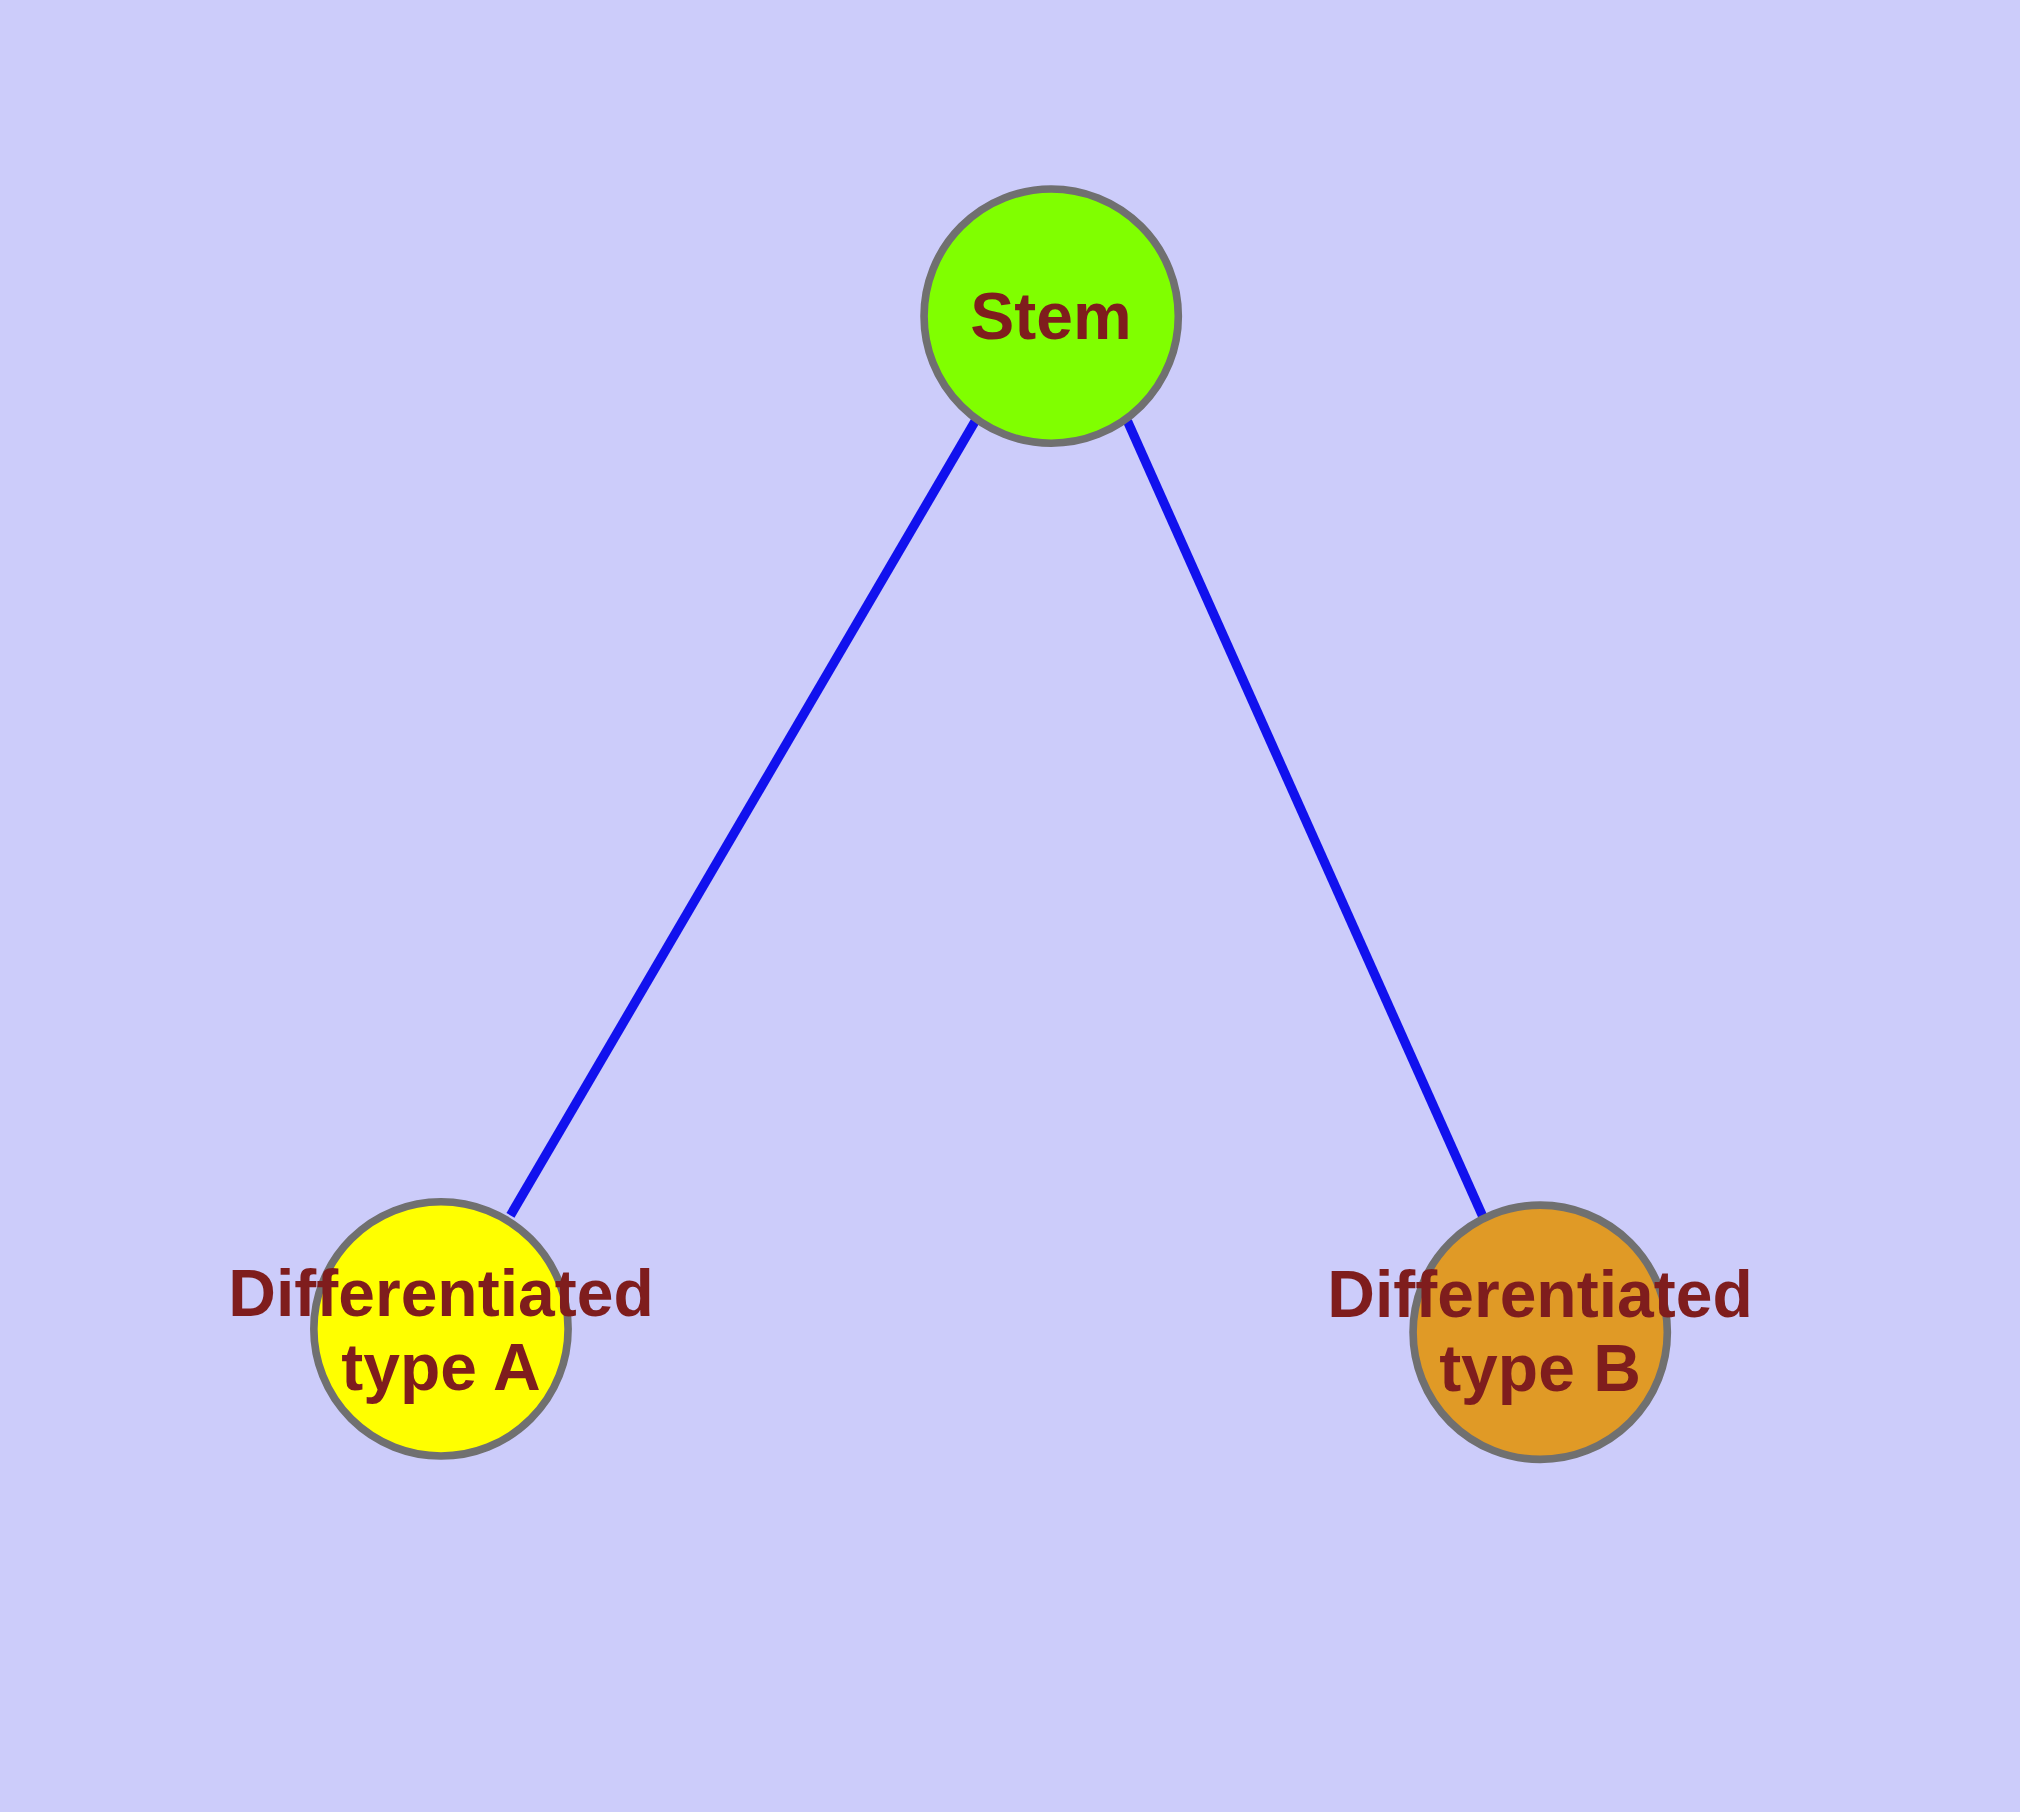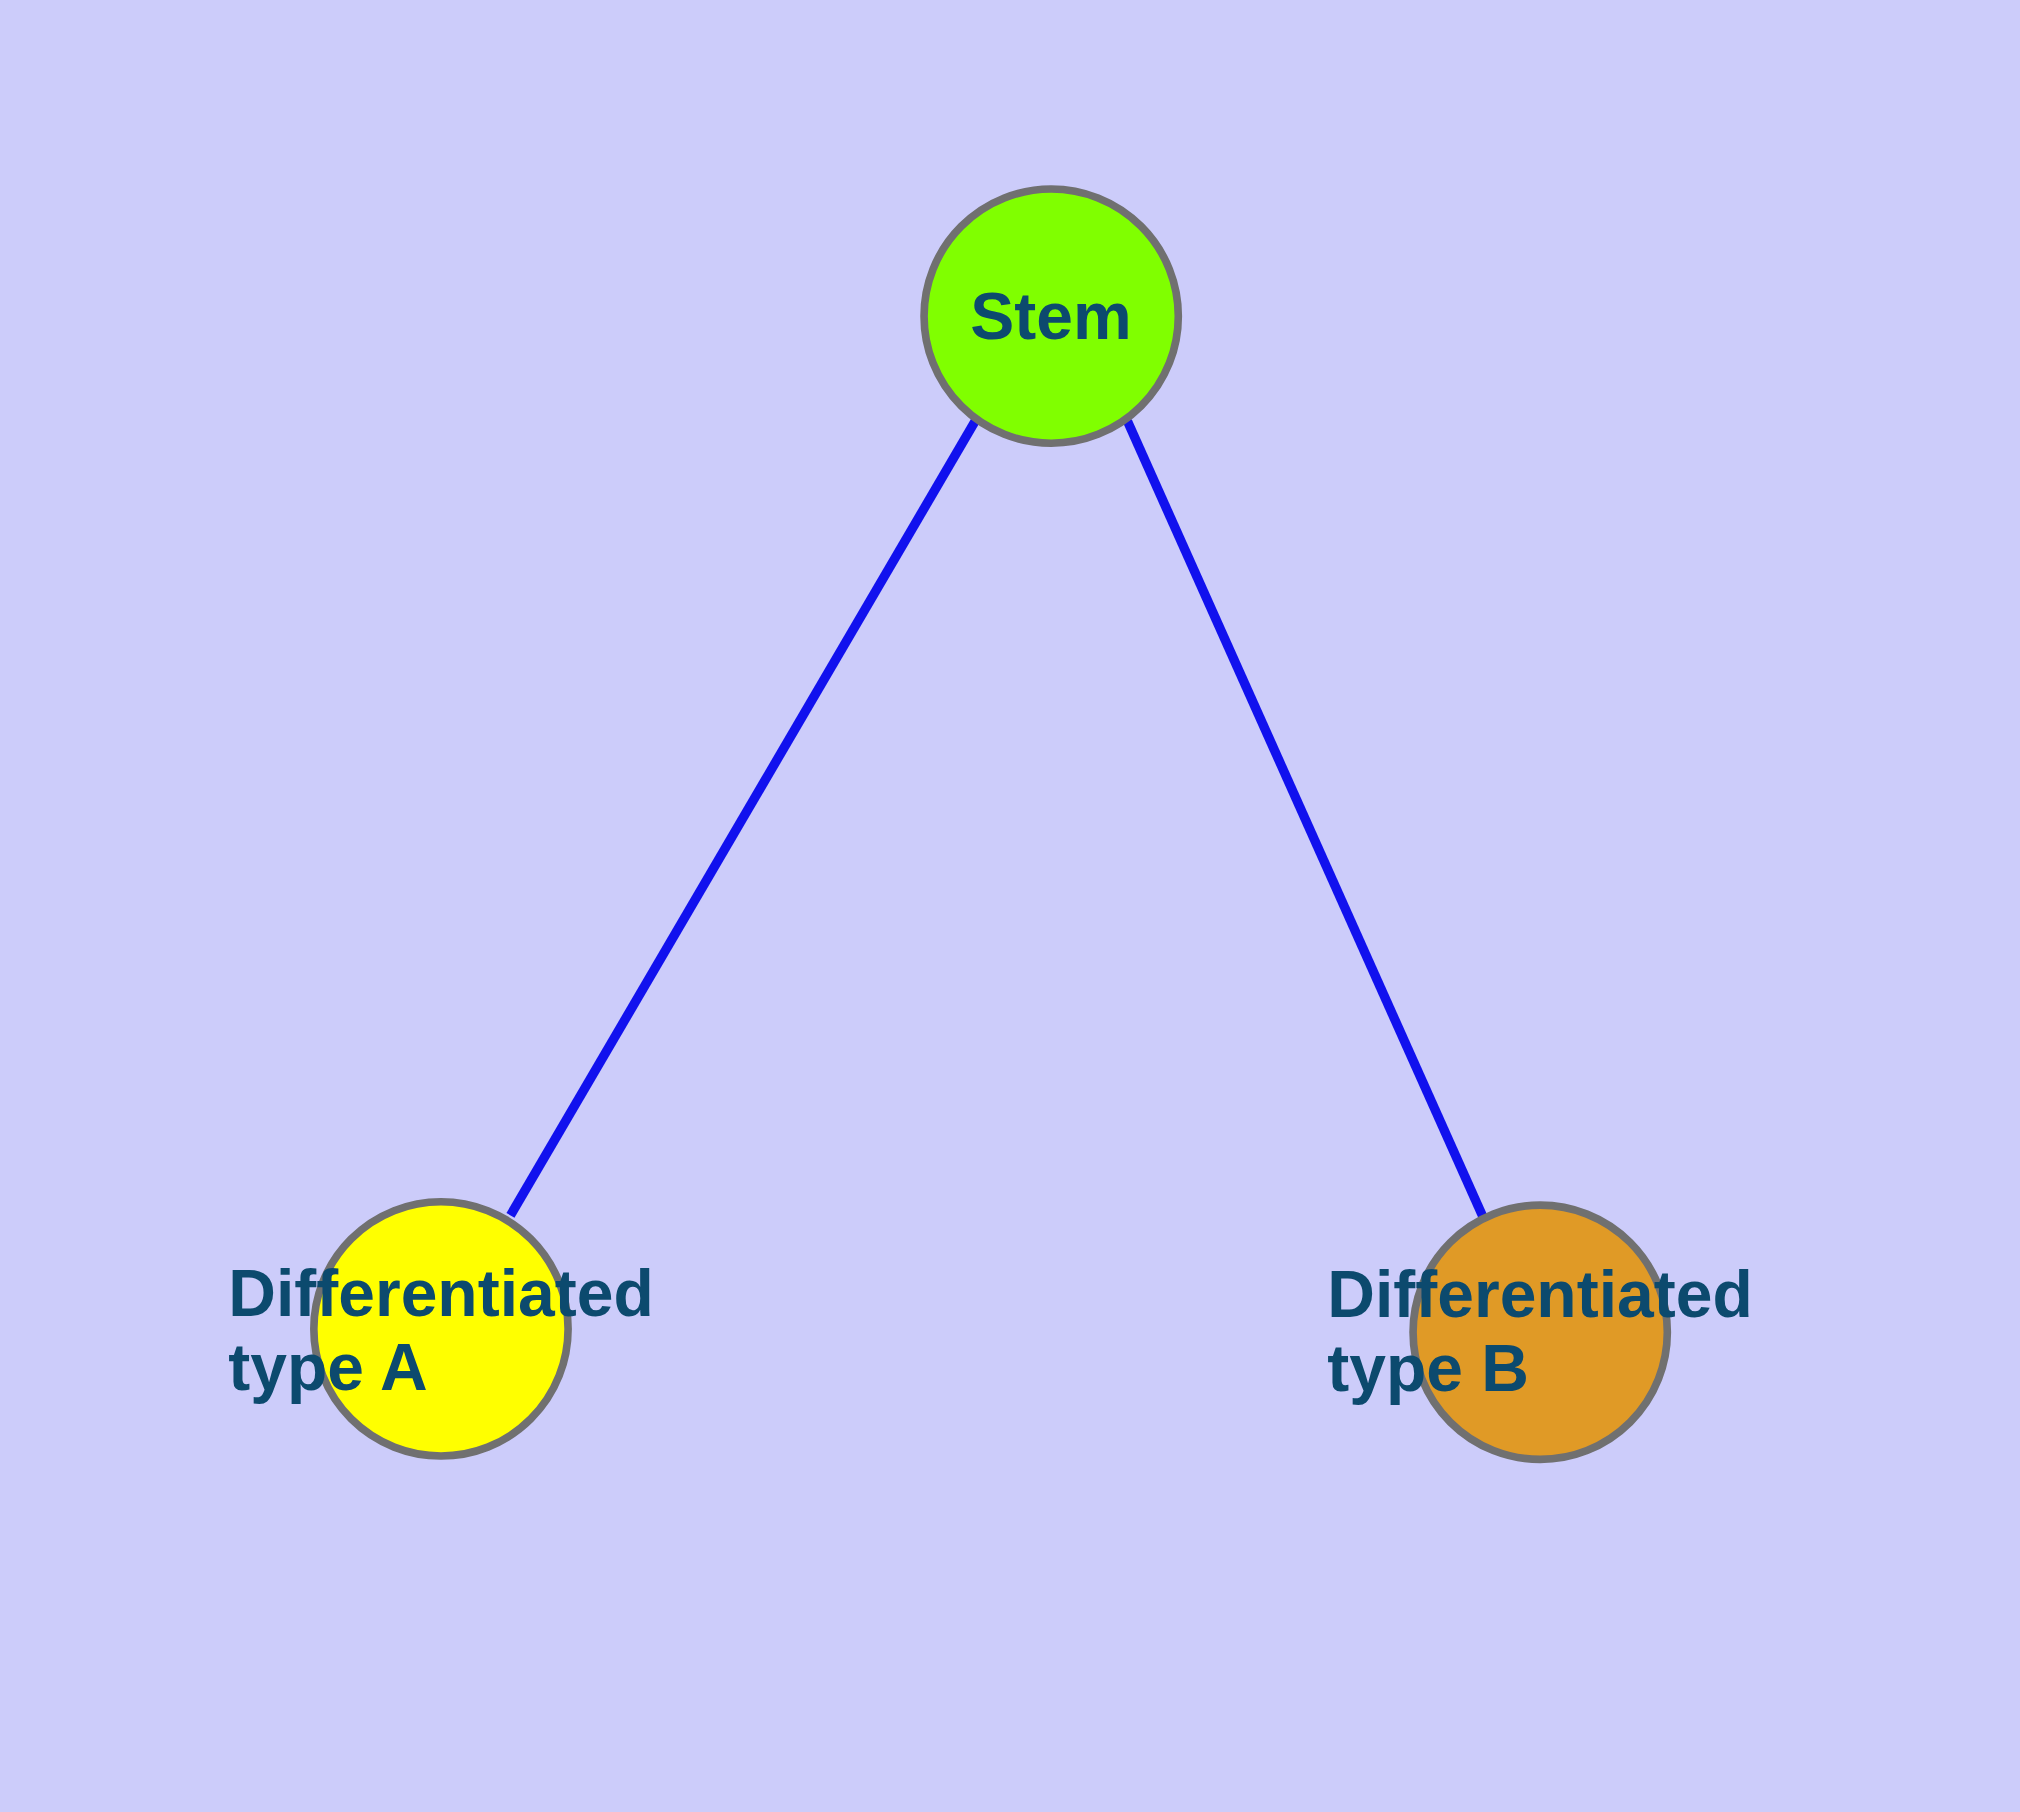--- a/index.html
+++ b/index.html
@@ -17,24 +17,24 @@
   }
   #graph-svg {
     position: absolute;
     left: 0;
     top: 0;
     width: 2021px;
     height: 1812px;
   }
   .node-label {
     position: absolute;
-    color: #0c4a6e;
+    color: #7f1d1d;
     font-family: "Liberation Sans", sans-serif;
     font-weight: bold;
-    text-align: left;
+    text-align: center;
     line-height: 1.12;
     white-space: pre;
     pointer-events: none;
     transform: translate(-50%, -50%);
   }
   #label-stem {
     left: 1051px;
     top: 317px;
     font-size: 66px;
   }

